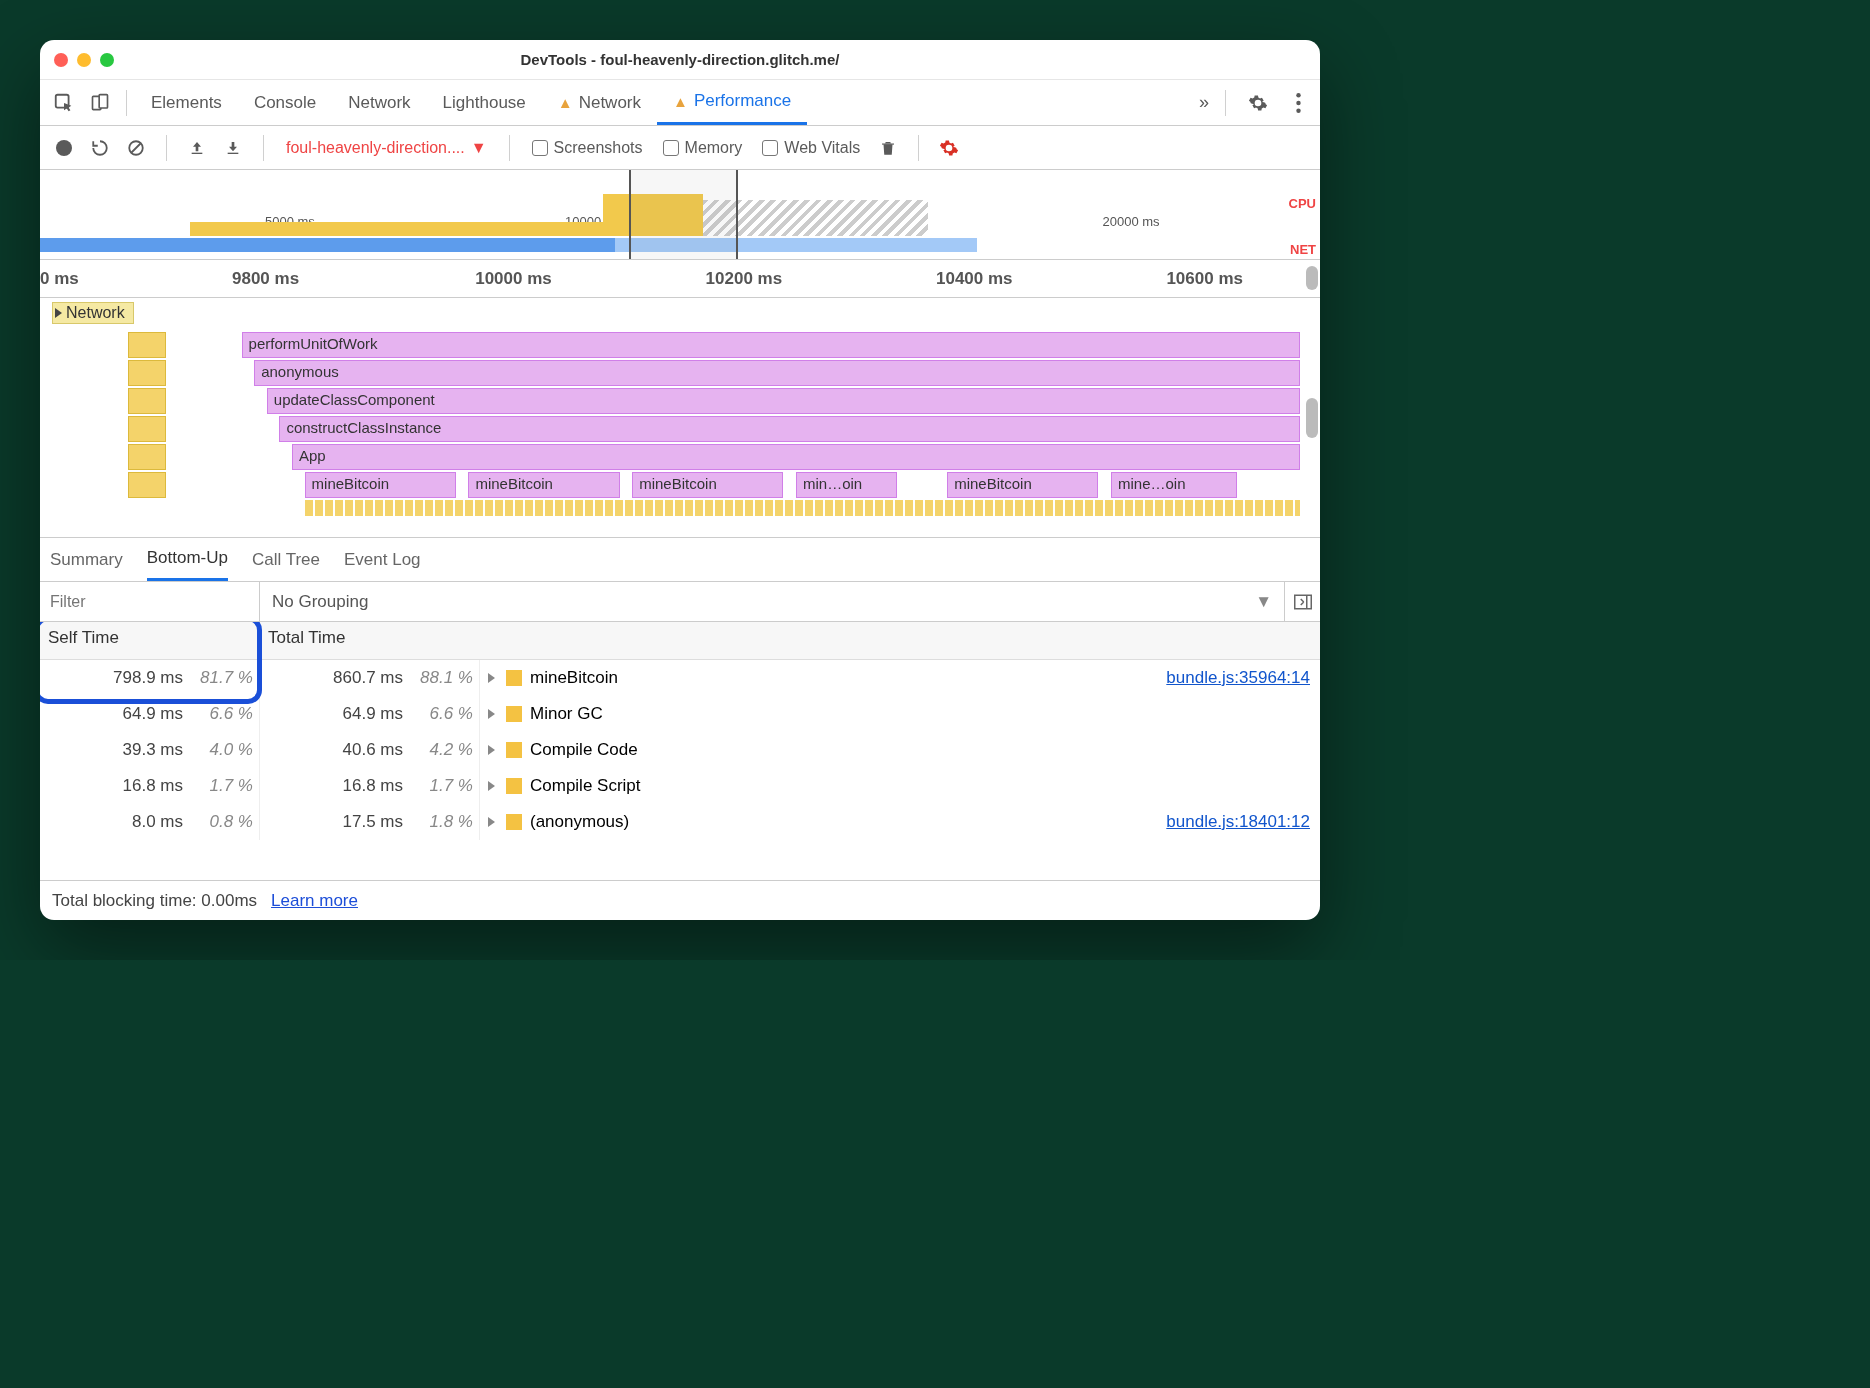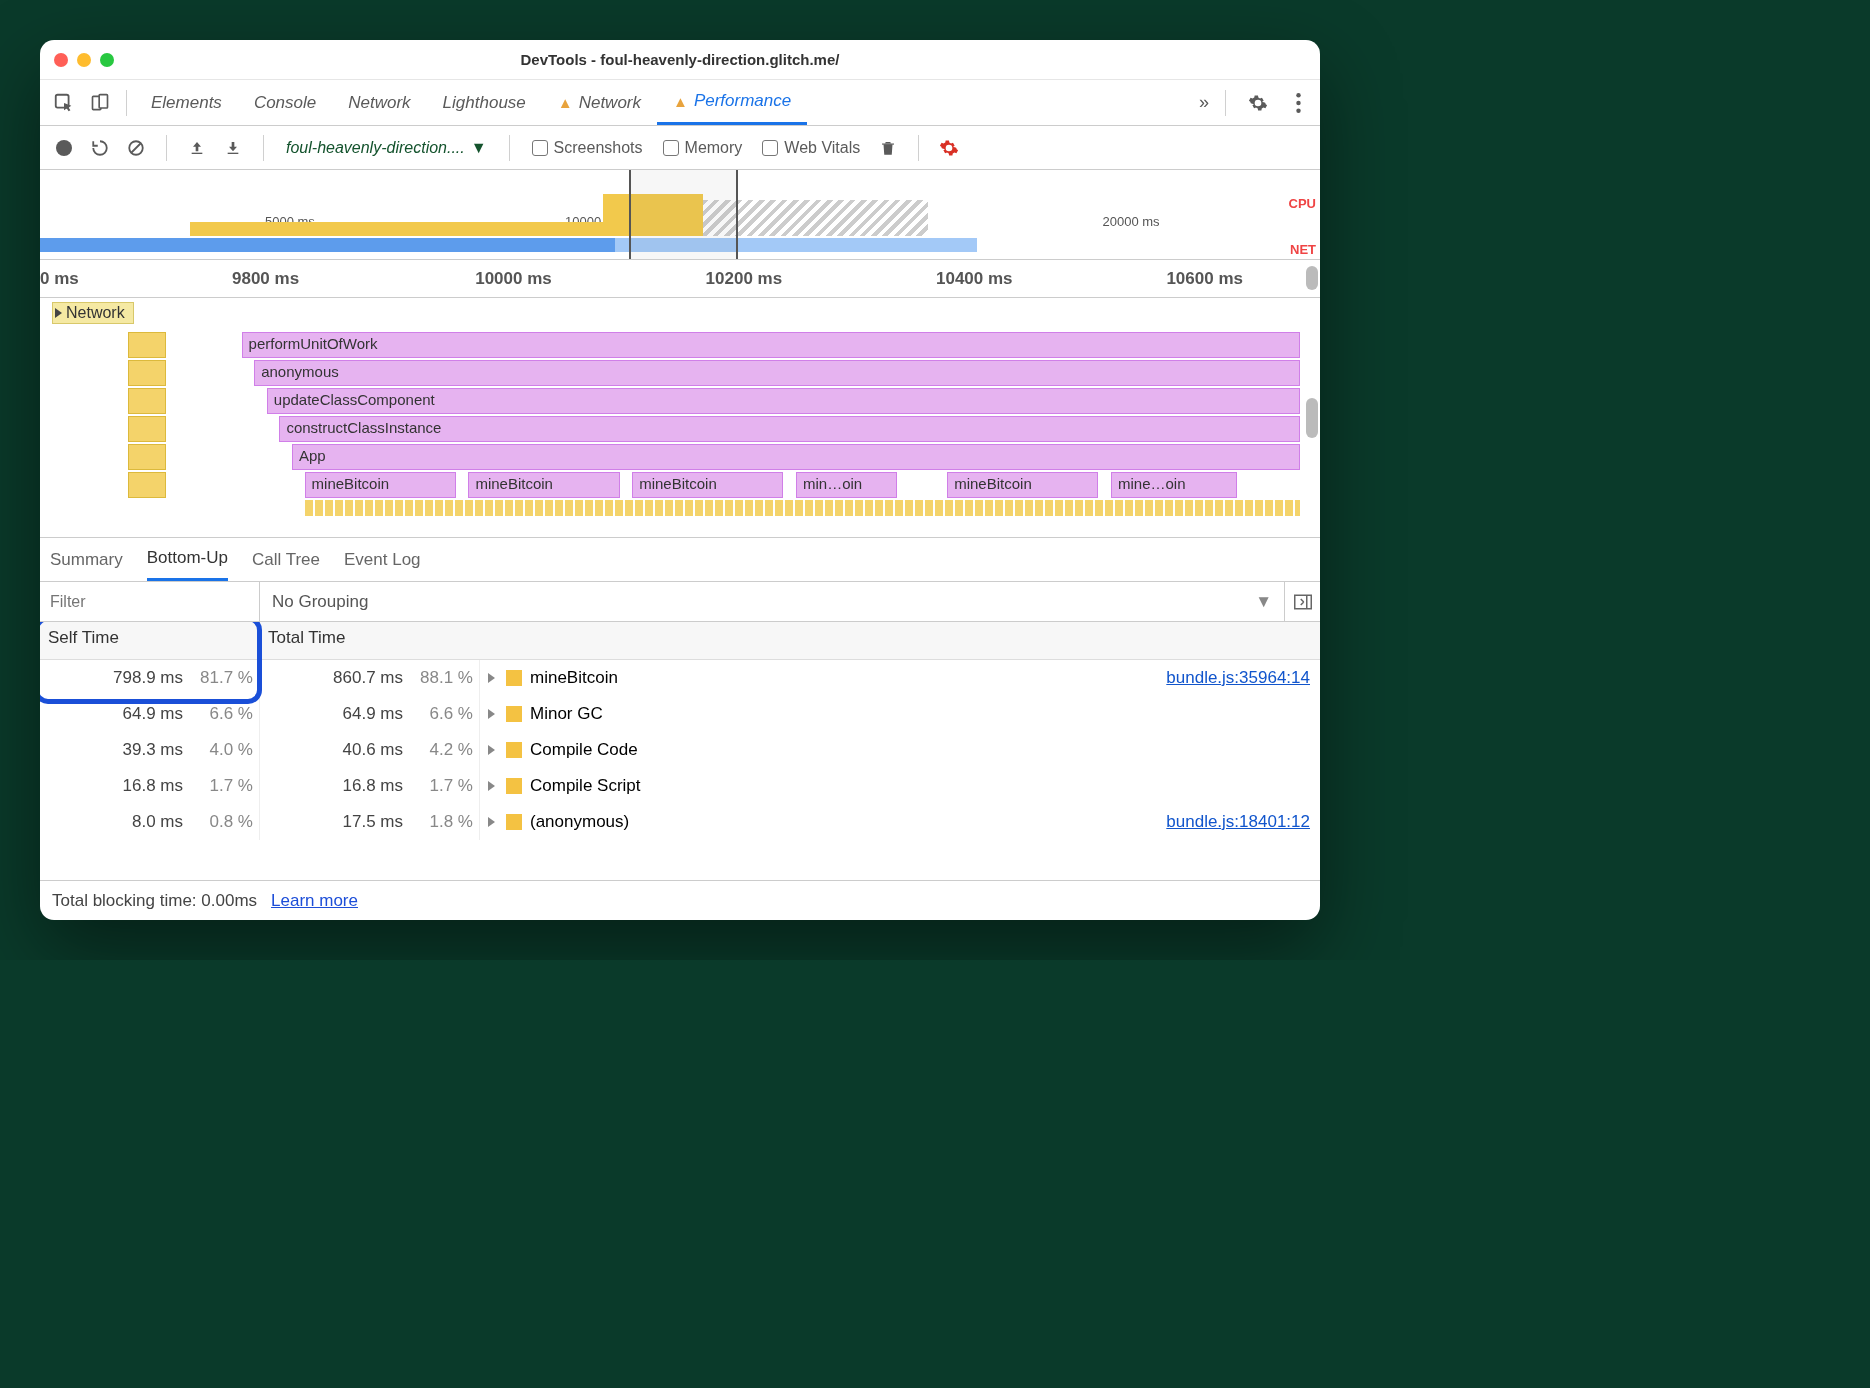--- a/index.html
+++ b/index.html
@@ -12,33 +12,33 @@
   .traffic span { width: 14px; height: 14px; border-radius: 50%; display: inline-block; }
   .tl-close { background: #ff5f57; }
   .tl-min { background: #febc2e; }
   .tl-max { background: #28c840; }
   .titlebar-title { position: absolute; left: 0; right: 0; text-align: center; font-weight: 600; font-size: 15px; color: #333; pointer-events: none; }
 
   
   .tabstrip { display: flex; align-items: center; height: 46px; border-bottom: 1px solid #ccc; padding: 0 6px; }
   .tool-icon { width: 36px; height: 36px; display: flex; align-items: center; justify-content: center; color: #5a5a5a; cursor: pointer; }
   .sep { width: 1px; height: 26px; background: #d0d0d0; margin: 0 8px; }
-  .tabs { display: flex; height: 100%; align-items: flex-start; flex: 1; font-style: italic; }
+  .tabs { display: flex; height: 100%; align-items: flex-start; flex: 1; }
   .tab { padding: 0 16px; height: 100%; display: flex; align-items: center; color: #5a5a5a; font-size: 17px; cursor: pointer; gap: 6px; }
   .tab.active { color: #1a73e8; border-bottom: 3px solid #1a73e8; }
   .warn-icon { color: #e8a33d; font-size: 15px; }
   .tabstrip-right { display: flex; align-items: center; gap: 8px; margin-left: auto; color: #5a5a5a; }
   .more-chevrons { font-size: 18px; cursor: pointer; }
   .gear-icon, .dots-icon { width: 32px; display: flex; justify-content: center; cursor: pointer; }
 
   
   .toolbar { display: flex; align-items: center; height: 44px; border-bottom: 1px solid #ccc; padding: 0 10px; gap: 8px; color: #5a5a5a; }
   .tb-btn { width: 28px; height: 28px; display: flex; align-items: center; justify-content: center; cursor: pointer; font-size: 18px; }
   .record-dot { width: 16px; height: 16px; border-radius: 50%; background: #5a5a5a; }
-  .dropdown { display: flex; align-items: center; gap: 6px; color: #14532d; font-size: 16px; padding: 0 6px; cursor: pointer; font-style: italic; }
+  .dropdown { display: flex; align-items: center; gap: 6px; color: #ef4444; font-size: 16px; padding: 0 6px; cursor: pointer; }
   .checkbox { display: flex; align-items: center; gap: 6px; font-size: 16px; padding: 0 6px; cursor: pointer; }
   .cb-box { width: 16px; height: 16px; border: 1.5px solid #777; border-radius: 3px; }
   .trash { cursor: pointer; }
   .gear-red { color: #d93025; cursor: pointer; }
 
   
   .overview { height: 90px; border-bottom: 1px solid #ccc; position: relative; background: #fff; }
   .overview .ticks { position: absolute; top: 0; left: 0; right: 30px; height: 16px; font-size: 13px; color: #555; margin-top: 44px; }
   .overview .ticks span { position: absolute; top: 0; }
   .cpu-label, .net-label { position: absolute; right: 4px; font-weight: 700; font-size: 13px; color: #ef4444; }
@@ -81,21 +81,21 @@
   .thead { height: 38px; border-bottom: 1px solid #ddd; background: #f7f7f7; }
   .thead .th { padding: 6px 8px; font-size: 17px; color: #333; border-right: 1px solid #ddd; }
   .thead .th:last-child { border-right: none; }
   .highlight-ring { position: absolute; border: 5px solid #1a4fd8; border-radius: 14px; pointer-events: none; z-index: 5; }
   .trow { height: 36px; font-size: 17px; }
   .trow .td { border-right: 1px solid #eee; display: flex; align-items: center; position: relative; }
   .trow .td:last-child { border-right: none; }
   .timecell { justify-content: flex-end; padding-right: 6px; gap: 10px; }
   .timecell .bar-bg { position: absolute; top: 0; bottom: 0; right: 0; background: #fbe9be; z-index: -1; }
   .timecell .ms { color: #444; }
-  .timecell .pct { color: #888; width: 60px; text-align: right; }
+  .timecell .pct { color: #888; width: 60px; text-align: right; font-style: italic; }
   .activity-cell { gap: 8px; padding-left: 8px; }
   .expand-tri { display: inline-block; width: 10px; border-left: 7px solid #888; border-top: 5px solid transparent; border-bottom: 5px solid transparent; }
   .color-chip { width: 16px; height: 16px; background: #f4c242; }
   .link-cell { position: absolute; right: 10px; color: #1155cc; text-decoration: underline; cursor: pointer; }
 
   
   .statusbar { height: 40px; border-top: 1px solid #ccc; display: flex; align-items: center; padding: 0 12px; font-size: 17px; color: #444; gap: 14px; }
   .statusbar a { color: #1d4ed8; text-decoration: underline; cursor: pointer; }
 </style>
 </head>

